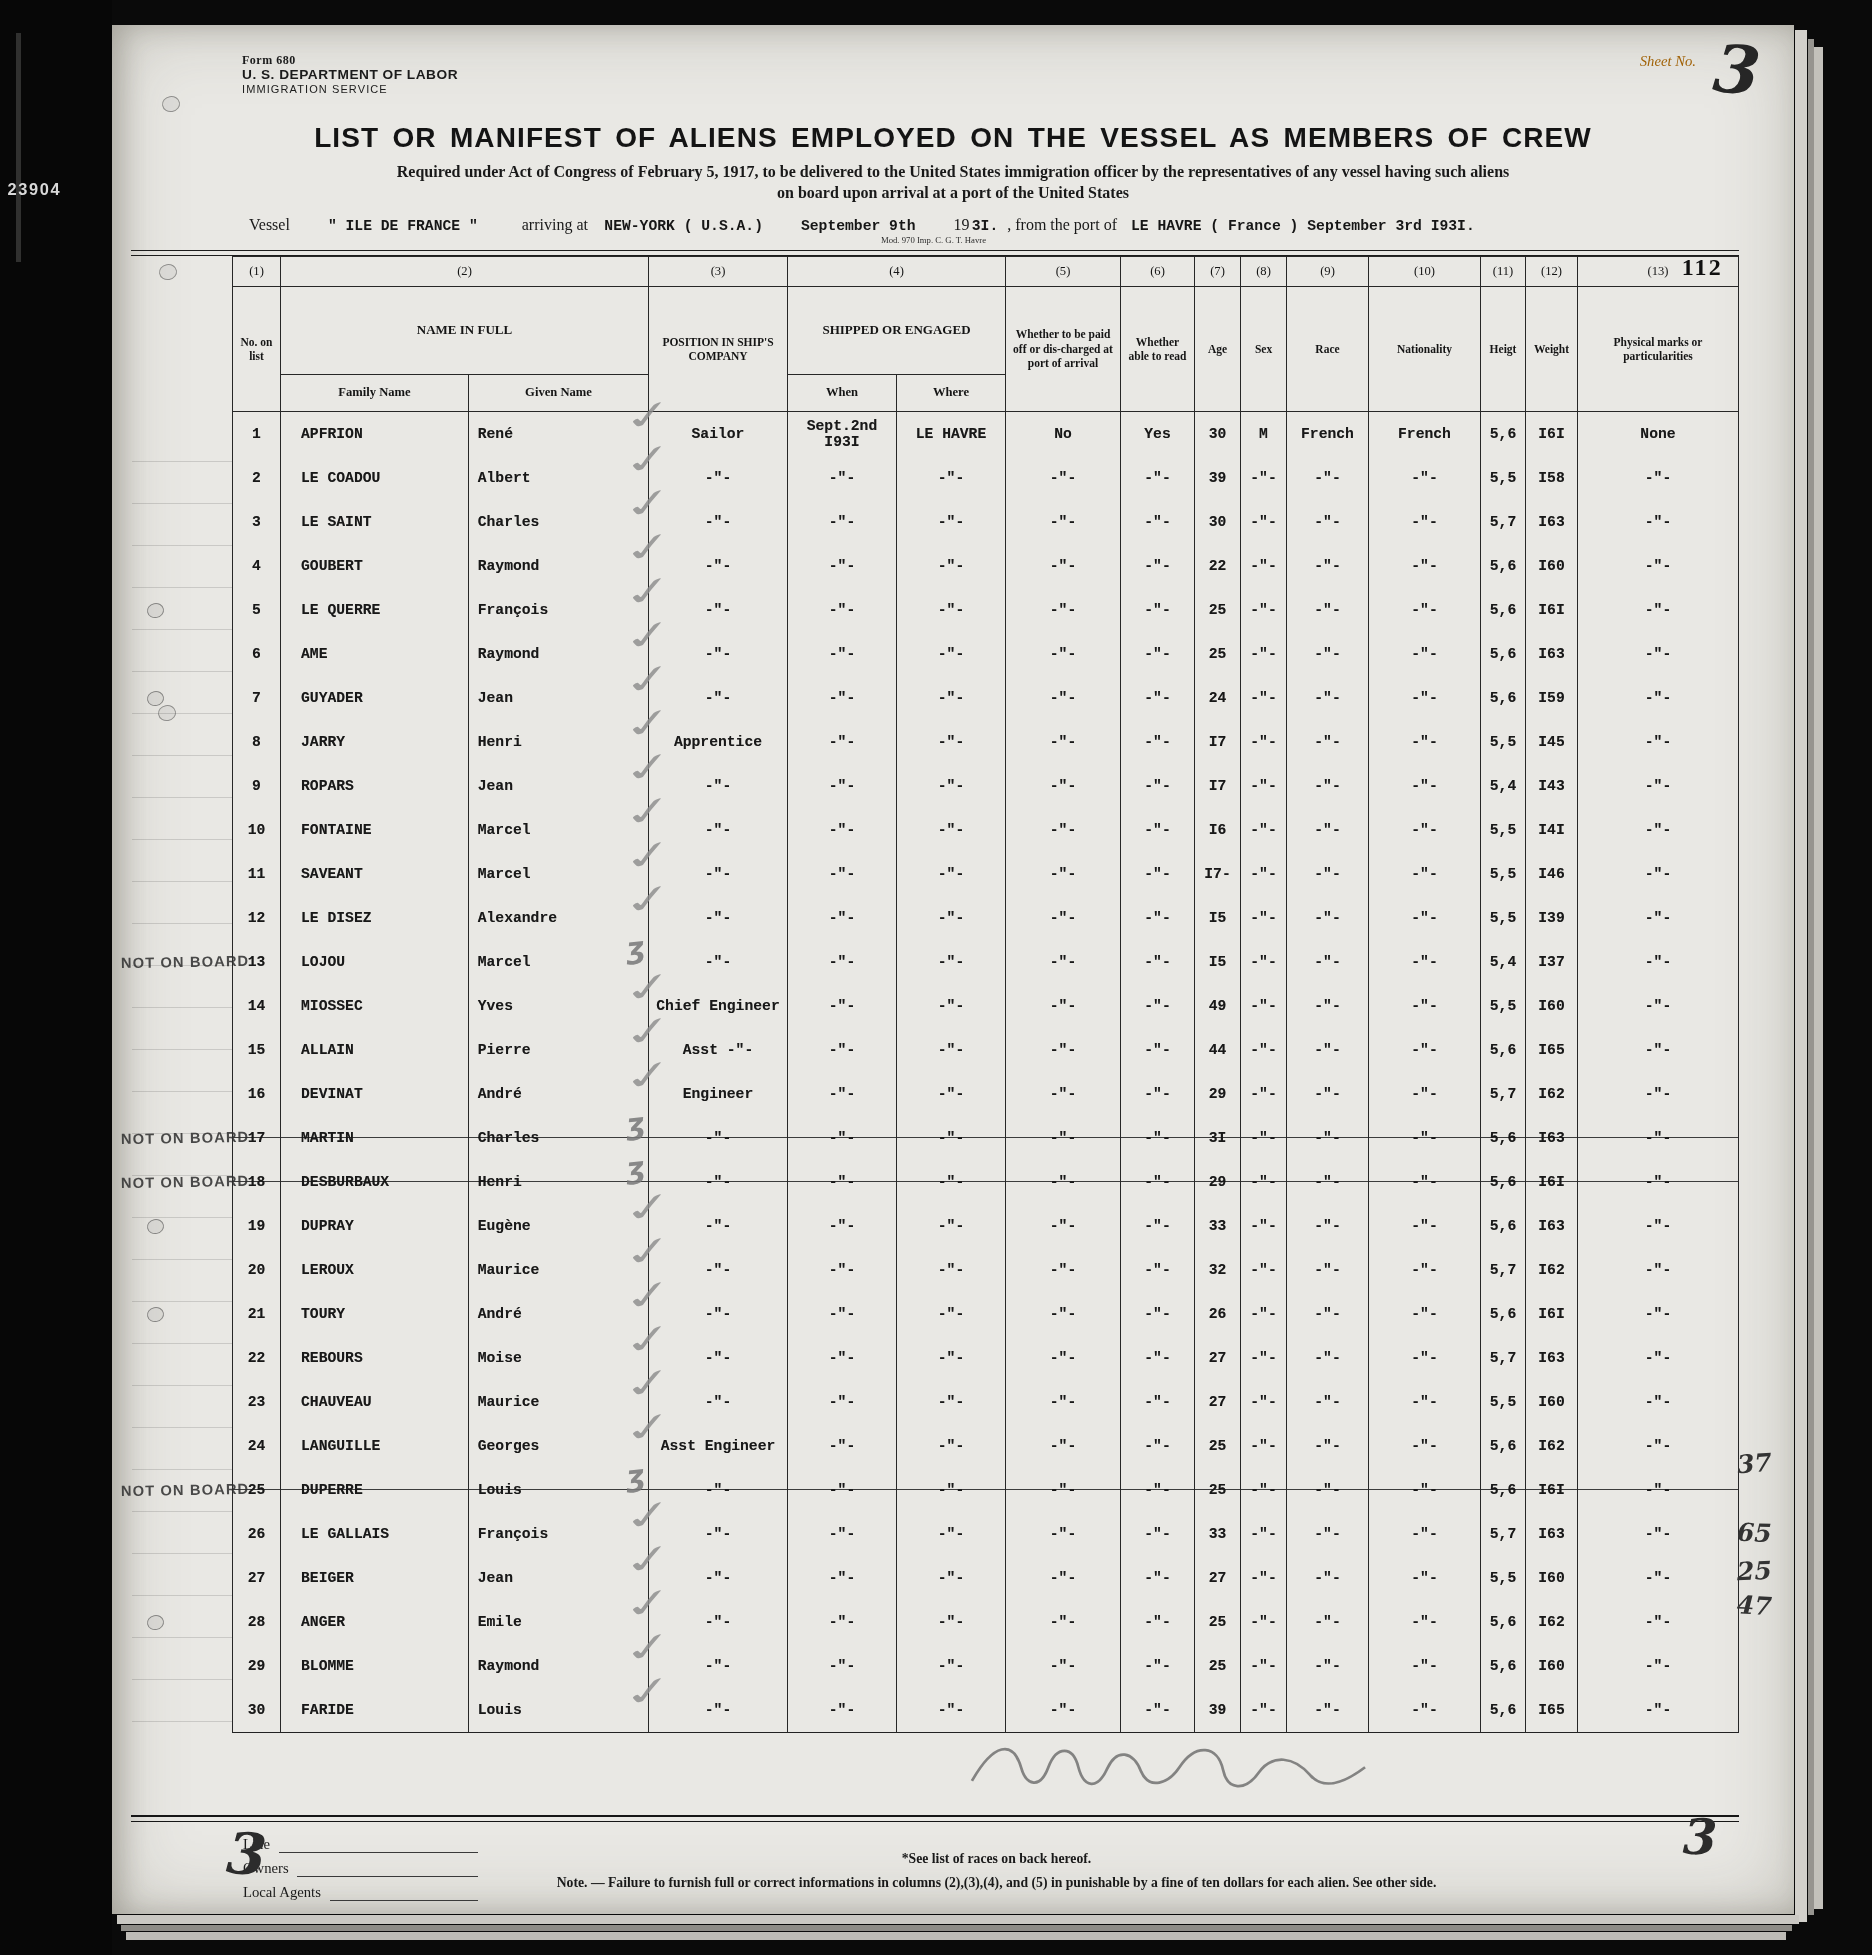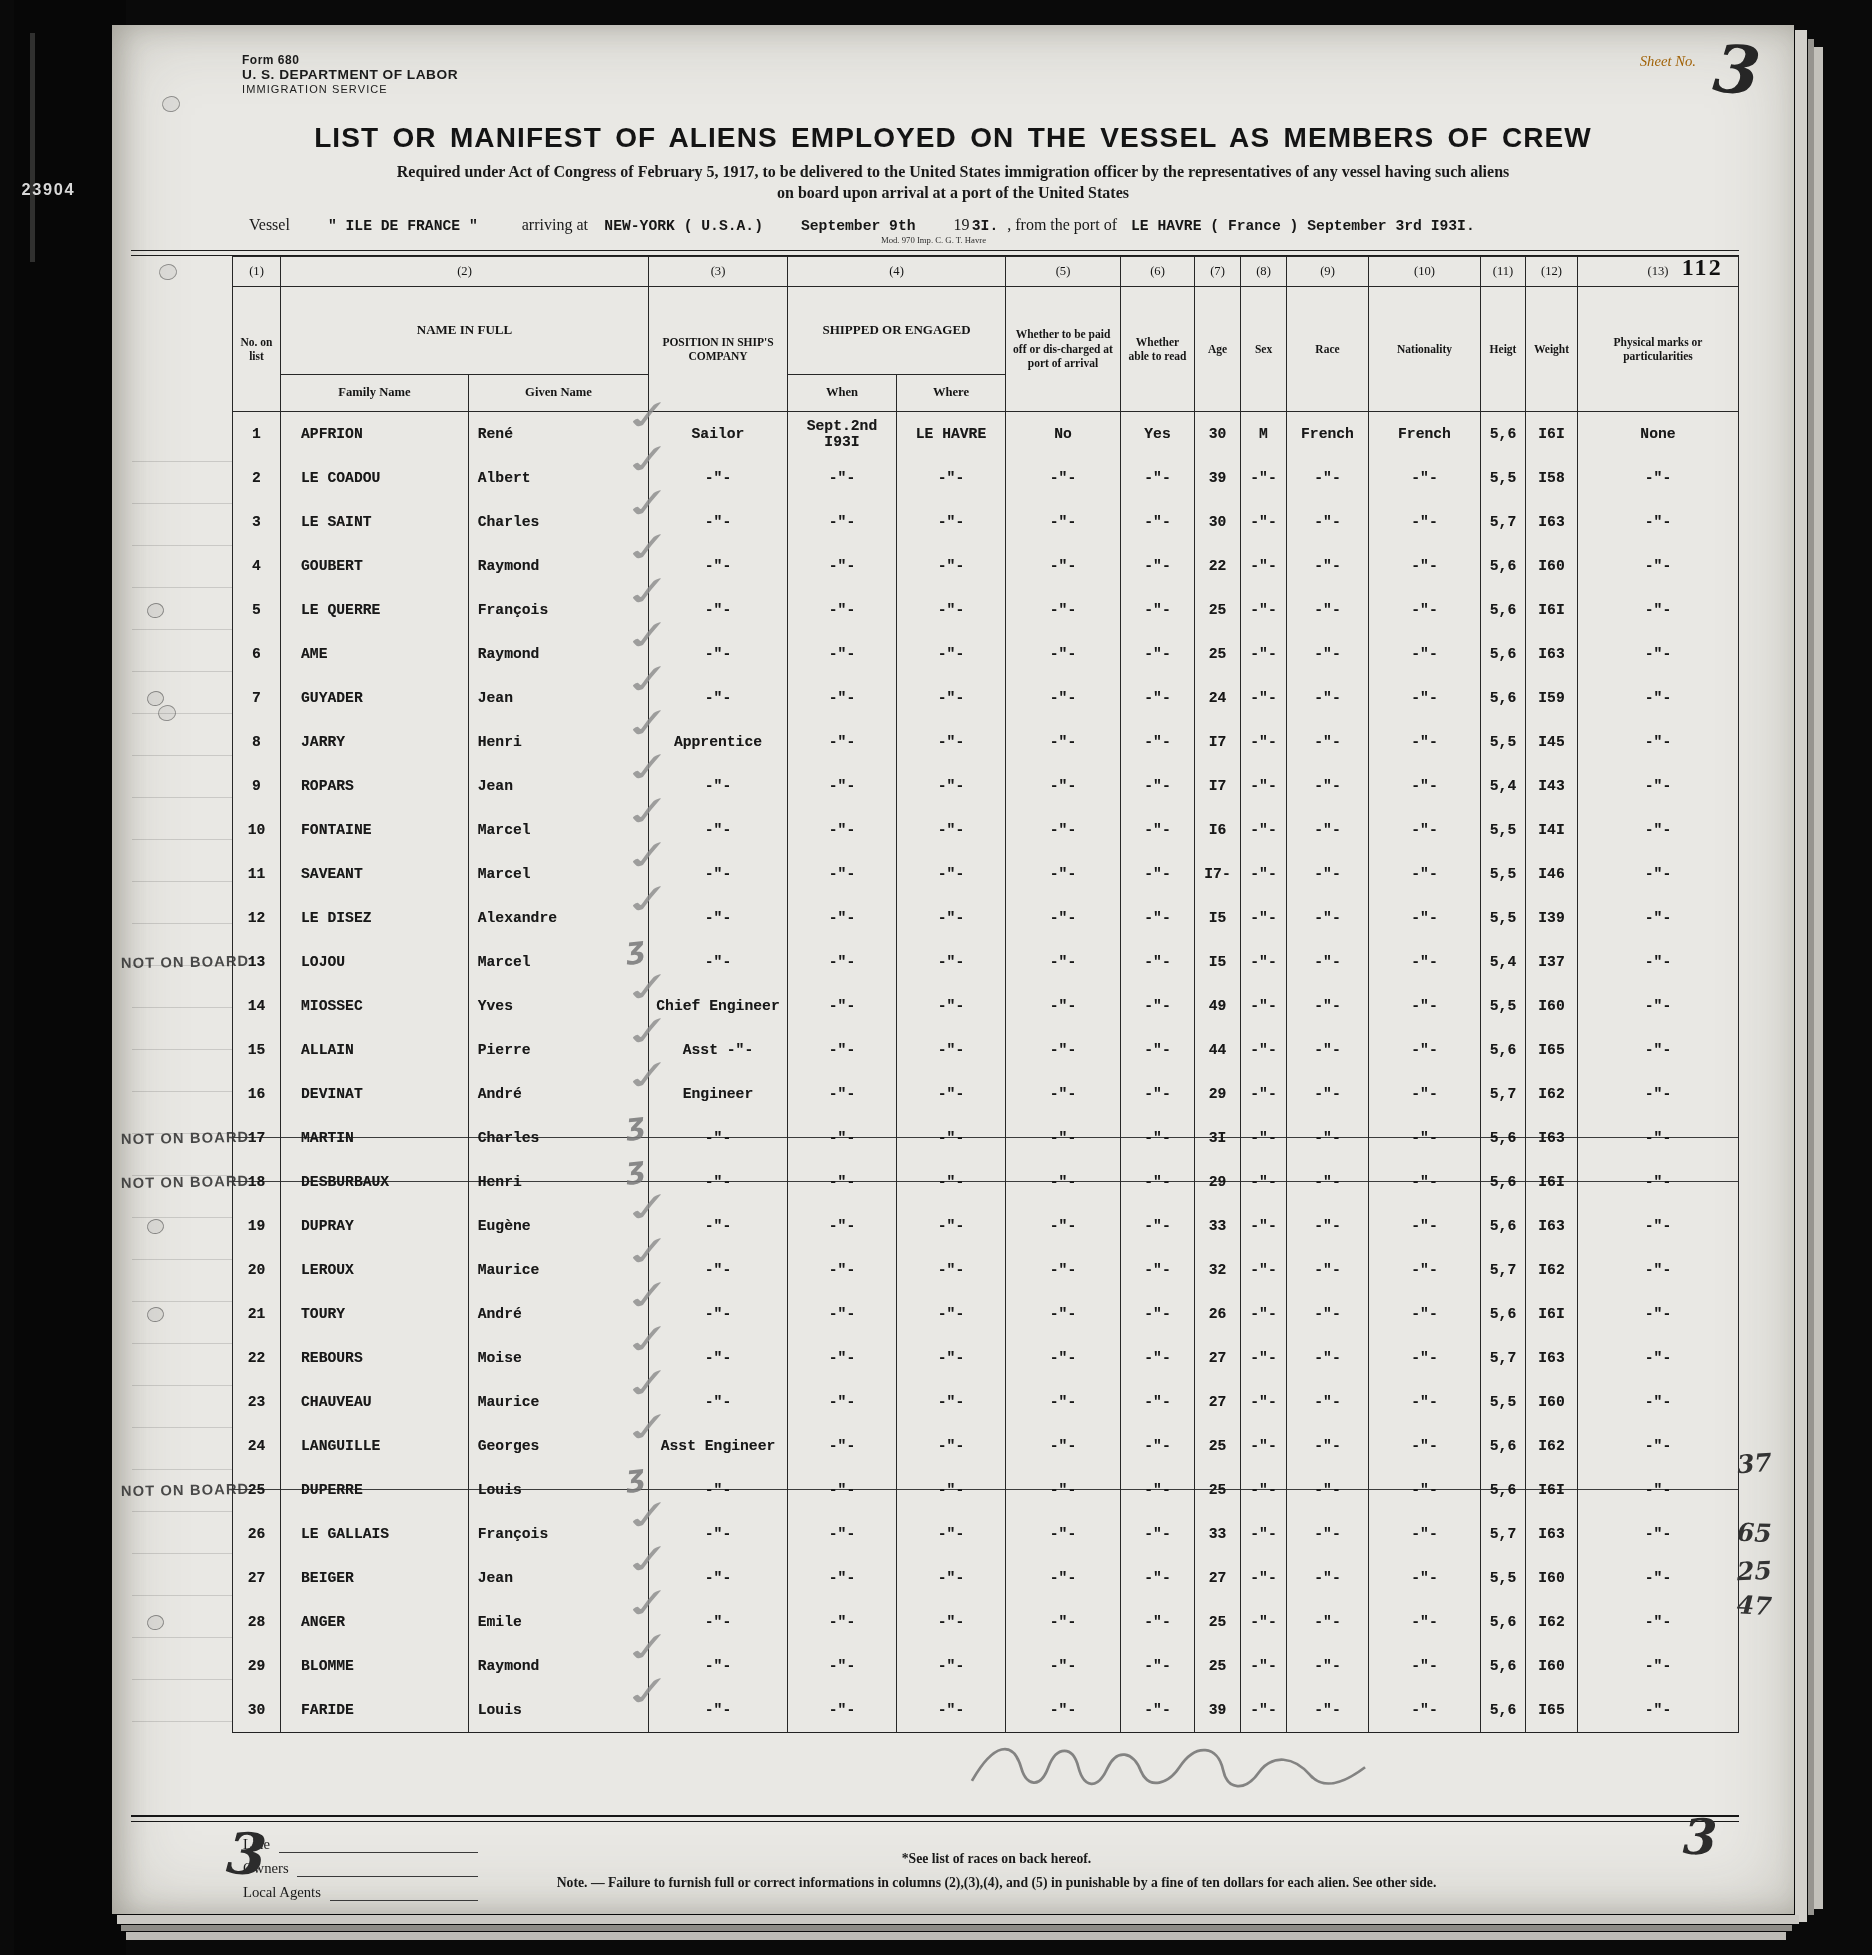--- a/index.html
+++ b/index.html
@@ -1,38 +1,38 @@
 <!DOCTYPE html>
 <html style="font-size:8.7px"><head>
 <meta charset="utf-8">
 <style>
   html,body{margin:0;padding:0;background:#0a0a0a;}
   .scene{position:relative;width:1872px;height:1955px;background:#0a0a0a;overflow:hidden;
          font-family:"Liberation Serif",serif;color:#1b1b1b;}
   
-  .film-left{position:absolute;left:14px;top:0;width:112px;height:100%;background:#070707;}
+  .film-left{position:absolute;left:0;top:0;width:112px;height:100%;background:#070707;}
   .film-num{position:absolute;left:7.6px;top:180px;font-family:"Liberation Sans",sans-serif;
             font-weight:bold;font-size:16.4px;color:#d8d8d8;letter-spacing:1.6px;}
   .film-streak{position:absolute;left:16.4px;top:33px;width:4.4px;height:229px;background:#5a5a58;opacity:.5;}
   .rstack1{position:absolute;left:1795px;top:30px;width:12px;height:1892px;background:#d2d0cb;}
   .rstack2{position:absolute;left:1808px;top:39px;width:5.5px;height:1876px;background:#96948f;}
   .rstack3{position:absolute;left:1814px;top:47px;width:8.7px;height:1862px;background:#c3c1bb;}
   .bstack1{position:absolute;left:117px;top:1915px;width:1682px;height:8.7px;background:#cac8c3;}
   .bstack2{position:absolute;left:121px;top:1925px;width:1671px;height:5.5px;background:#8e8c87;}
   .bstack3{position:absolute;left:126px;top:1932px;width:1660px;height:7.6px;background:#bdbbb6;}
 
   
   .paper{position:absolute;left:112px;top:24.6px;width:1682px;height:1889px;background:#e9e8e4;
          box-shadow:inset 0 0 76px rgba(90,85,70,.28), inset 9.8px 0 27px rgba(60,55,45,.25);}
 
   
   .hdr-top{display:flex;justify-content:space-between;align-items:flex-start;
            padding:28px 38px 0 130px;}
   .agency{font-family:"Liberation Sans",sans-serif;line-height:1.18;}
-  .form-no{font-size:12px;font-weight:bold;letter-spacing:0.5px;}
+  .form-no{font-size:12px;font-weight:bold;letter-spacing:0.5px;font-family:Liberation Serif, serif;}
   .dept{font-size:13.7px;font-weight:bold;letter-spacing:0.5px;}
   .svc{font-size:11px;letter-spacing:1.1px;}
   .sheet{position:relative;padding-right:60px;}
   .sheet-label{font-style:italic;font-size:14.7px;color:#a16207;}
   .sheet-hand{position:absolute;right:-4.4px;top:-15.3px;font-family:"DejaVu Serif",serif;
               font-style:italic;font-weight:bold;font-size:66px;color:#262626;
               transform:rotate(6deg);line-height:1;}
   .title{margin:26px 22px 0 22px;text-align:center;font-family:"Liberation Sans",sans-serif;
          font-weight:bold;font-size:28px;letter-spacing:1.1px;word-spacing:4.4px;color:#141414;}
   .req{margin:8.7px 33px 0 33px;text-align:center;font-weight:bold;font-size:16px;color:#191919;}

